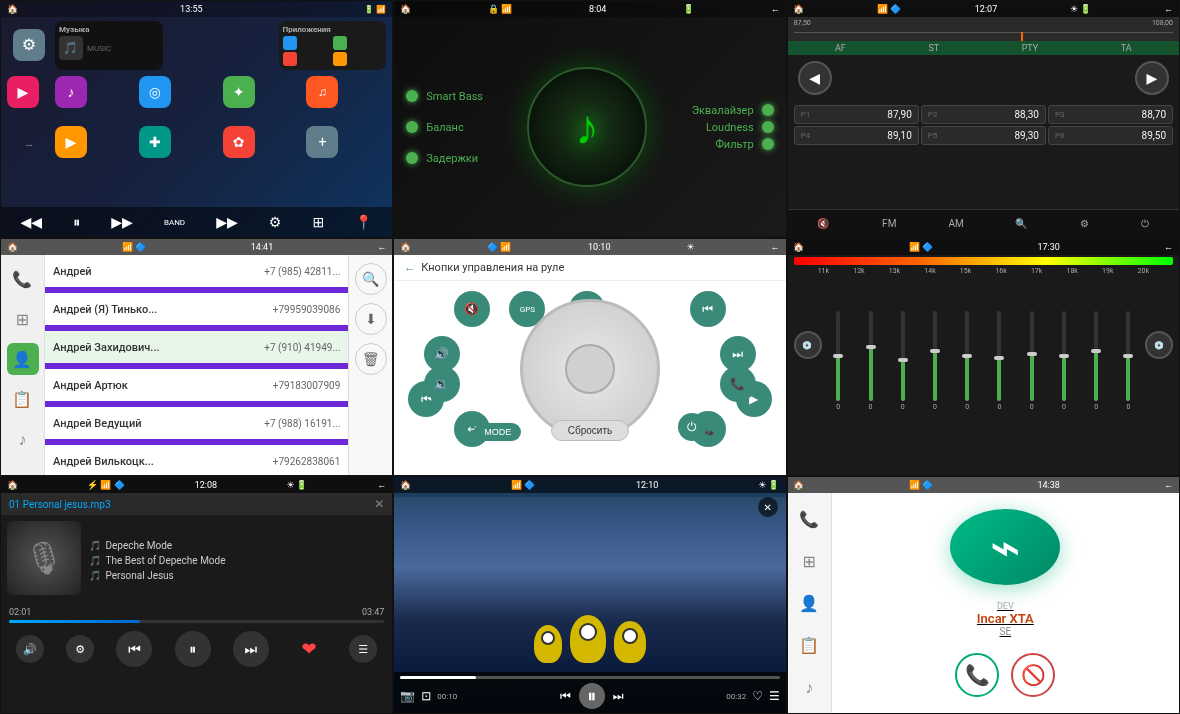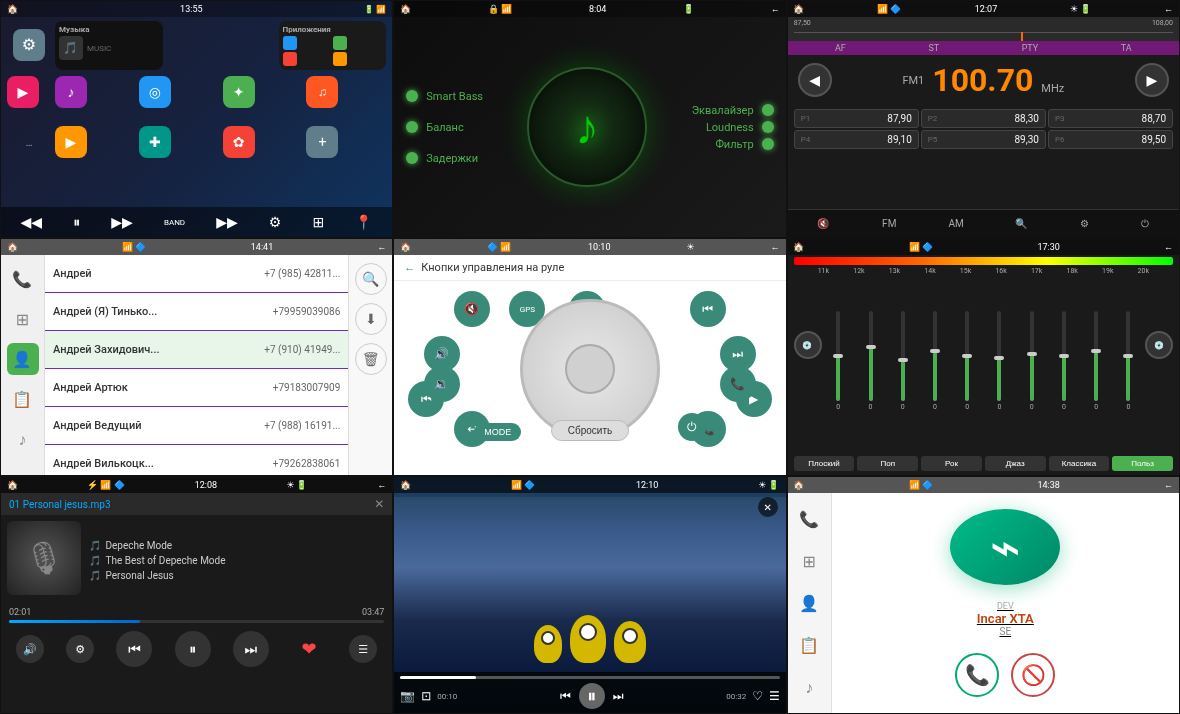--- a/index.html
+++ b/index.html
@@ -296,21 +296,21 @@
     }
     .contacts-list {
       flex: 1;
       overflow: hidden;
     }
     .contact-item {
       display: flex;
       align-items: center;
       justify-content: space-between;
       padding: 6px 8px;
-      border-bottom: 1px solid #6d28d9;
+      border-bottom: 6px solid #6d28d9;
       height: 38px;
     }
     .contact-name {
       font-size: 11px;
       color: #333;
       font-weight: 500;
     }
     .contact-phone {
       font-size: 10px;
       color: #666;
@@ -1025,34 +1025,29 @@
     <div style="display:flex;justify-content:space-between;padding:0 6px;font-size:7px;color:#aaa;padding-top:2px;">
       <span>87,50</span>
       <span>108,00</span>
     </div>
     <div style="position:relative;height:12px;margin:0 6px;">
       <div style="height:1px;background:#555;margin-top:5px;"></div>
       <div style="position:absolute;top:0;left:60%;width:2px;height:12px;background:#ff6600;"></div>
     </div>
   </div>
 
-  <div style="display:flex;justify-content:space-around;padding:2px 6px;background:#701a75;">
+  <div style="display:flex;justify-content:space-around;padding:2px 6px;background:#14532d;">
     <span style="font-size:9px;color:#aaa;">AF</span>
     <span style="font-size:9px;color:#aaa;">ST</span>
     <span style="font-size:9px;color:#aaa;">PTY</span>
     <span style="font-size:9px;color:#aaa;">TA</span>
   </div>
 
   <div class="radio-controls">
     <div class="btn-prev-next">◀</div>
-    <div class="radio-freq-display">
-      <span class="fm-label">FM1</span>
-      <span class="freq-big">100.70</span>
-      <span class="mhz-label">MHz</span>
-    </div>
     <div class="btn-prev-next">▶</div>
   </div>
 
   <div class="presets-grid">
     <div class="preset-btn">
       <span class="preset-label">P1</span>
       <span class="preset-freq">87,90</span>
     </div>
     <div class="preset-btn">
       <span class="preset-label">P2</span>
@@ -1274,28 +1269,20 @@
       <div class="eq-band">
         <div class="eq-slider-track">
           <div class="eq-slider-fill" style="height:50%;"></div>
           <div class="eq-slider-thumb" style="bottom:48%;"></div>
         </div>
         <div class="eq-band-value">0</div>
       </div>
     </div>
     <div class="eq-disc">💿</div>
   </div>
-  <div class="eq-preset-bar">
-    <button class="eq-preset-btn">Плоский</button>
-    <button class="eq-preset-btn">Поп</button>
-    <button class="eq-preset-btn">Рок</button>
-    <button class="eq-preset-btn">Джаз</button>
-    <button class="eq-preset-btn">Классика</button>
-    <button class="eq-preset-btn active">Польз</button>
-  </div>
 </div>
 
 <div class="cell cell-7">
   <div class="status-bar">
     <span>🏠</span>
     <div class="sb-icons">
       <span>⚡</span>
       <span>📶</span>
       <span>🔷</span>
     </div>

